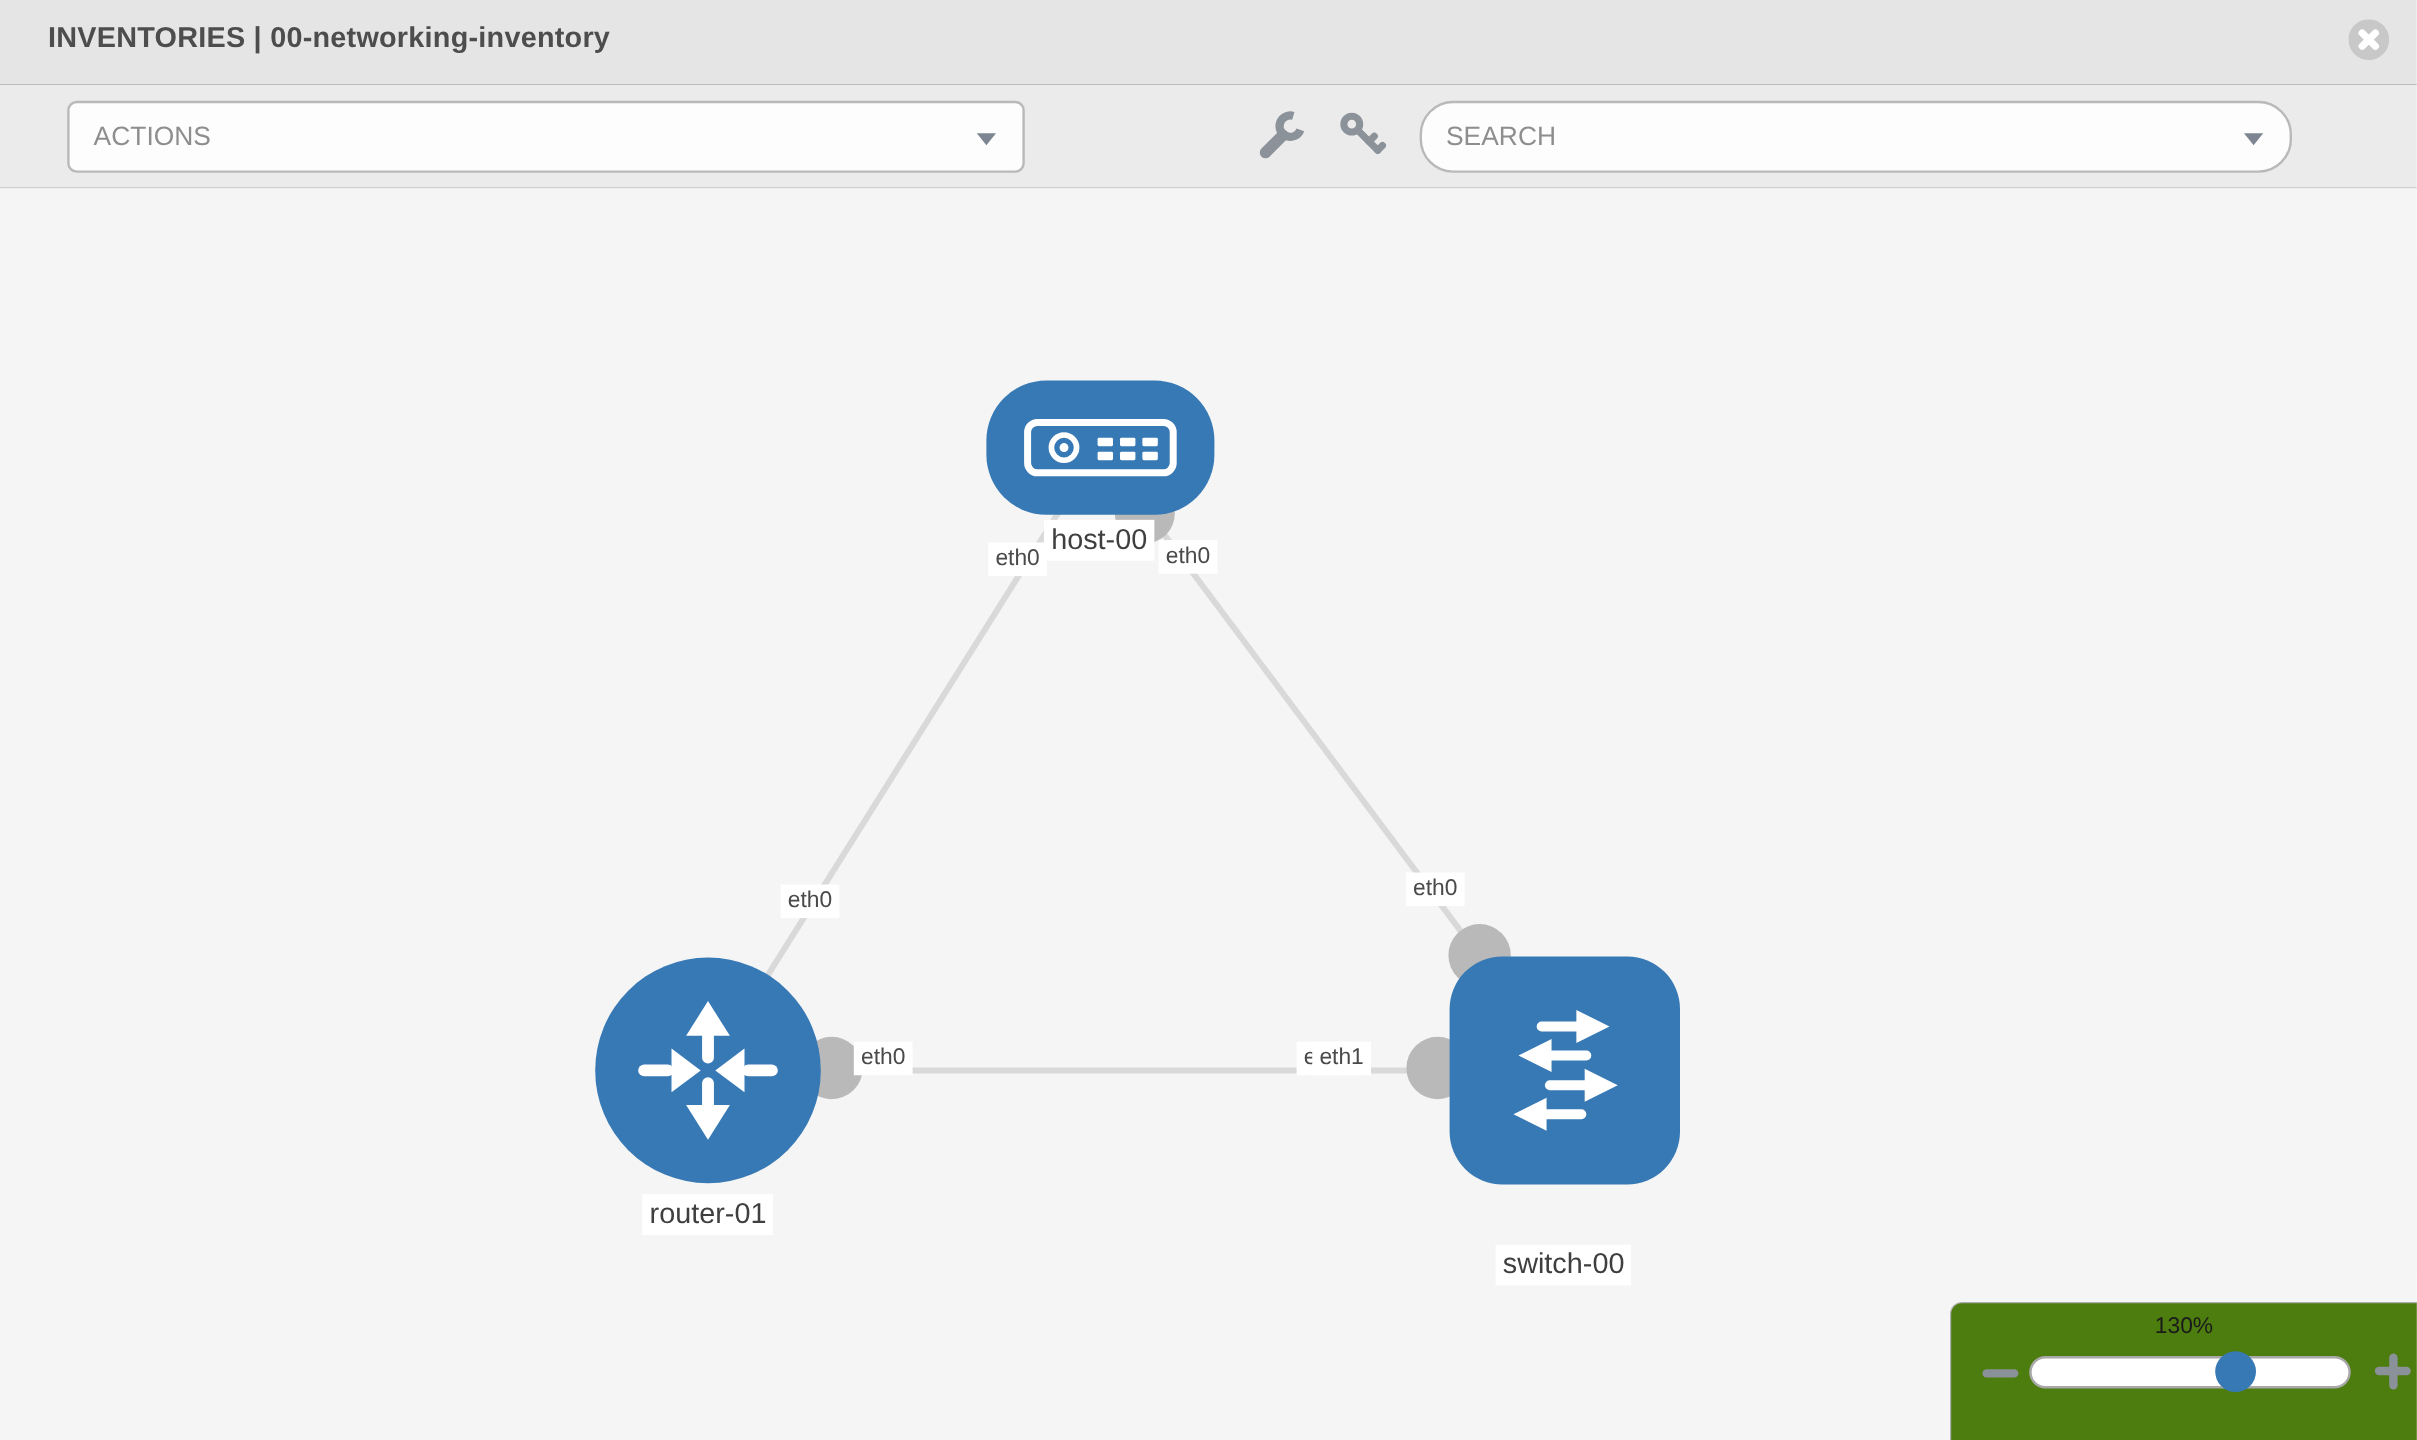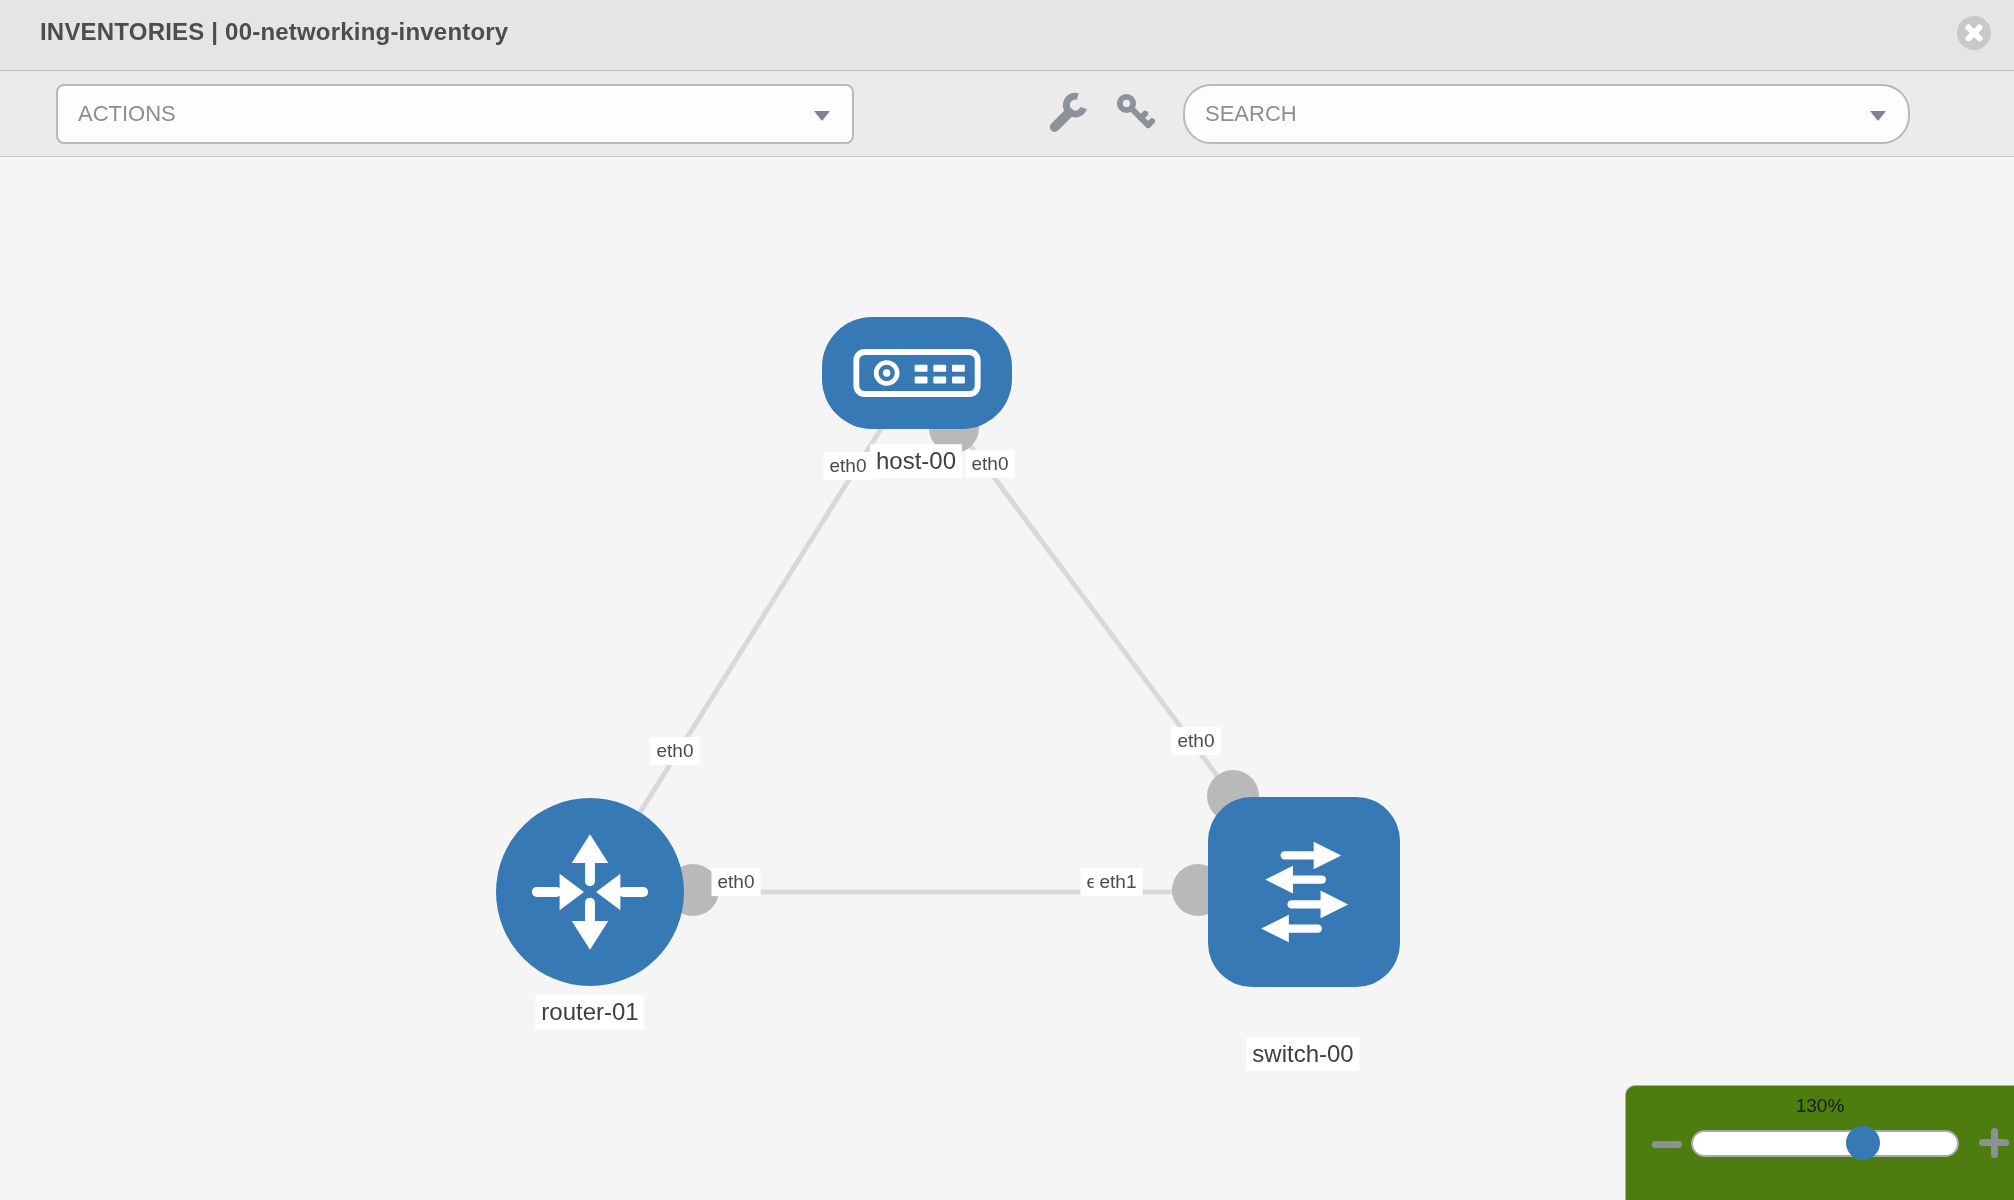--- a/index.html
+++ b/index.html
@@ -153,21 +153,21 @@
   </div>
 
   <span class="iface-label" style="left:848px; top:309px;">eth0</span>
   <span class="iface-label" style="left:675px; top:594px;">eth0</span>
   <span class="iface-label" style="left:990px; top:307px;">eth0</span>
   <span class="iface-label" style="left:1196px; top:584px;">eth0</span>
   <span class="iface-label" style="left:736px; top:725px;">eth0</span>
   <span class="iface-label" style="left:1105px; top:725px;">eth0</span>
   <span class="iface-label" style="left:1118px; top:725px;">eth1</span>
 
-  <span class="node-label" style="left:916px; top:304px;">host-00</span>
+  <span class="node-label" style="left:916px; top:293px;">host-00</span>
   <span class="node-label" style="left:590px; top:855px;">router-01</span>
   <span class="node-label" style="left:1303px; top:856px;margin-top:41px;">switch-00</span>
 
   <div class="zoom-panel">
     <div class="zoom-level">130%</div>
     <div class="zoom-minus"><span></span></div>
     <div class="zoom-track"></div>
     <div class="zoom-handle"></div>
     <div class="zoom-plus"><span></span></div>
   </div>

